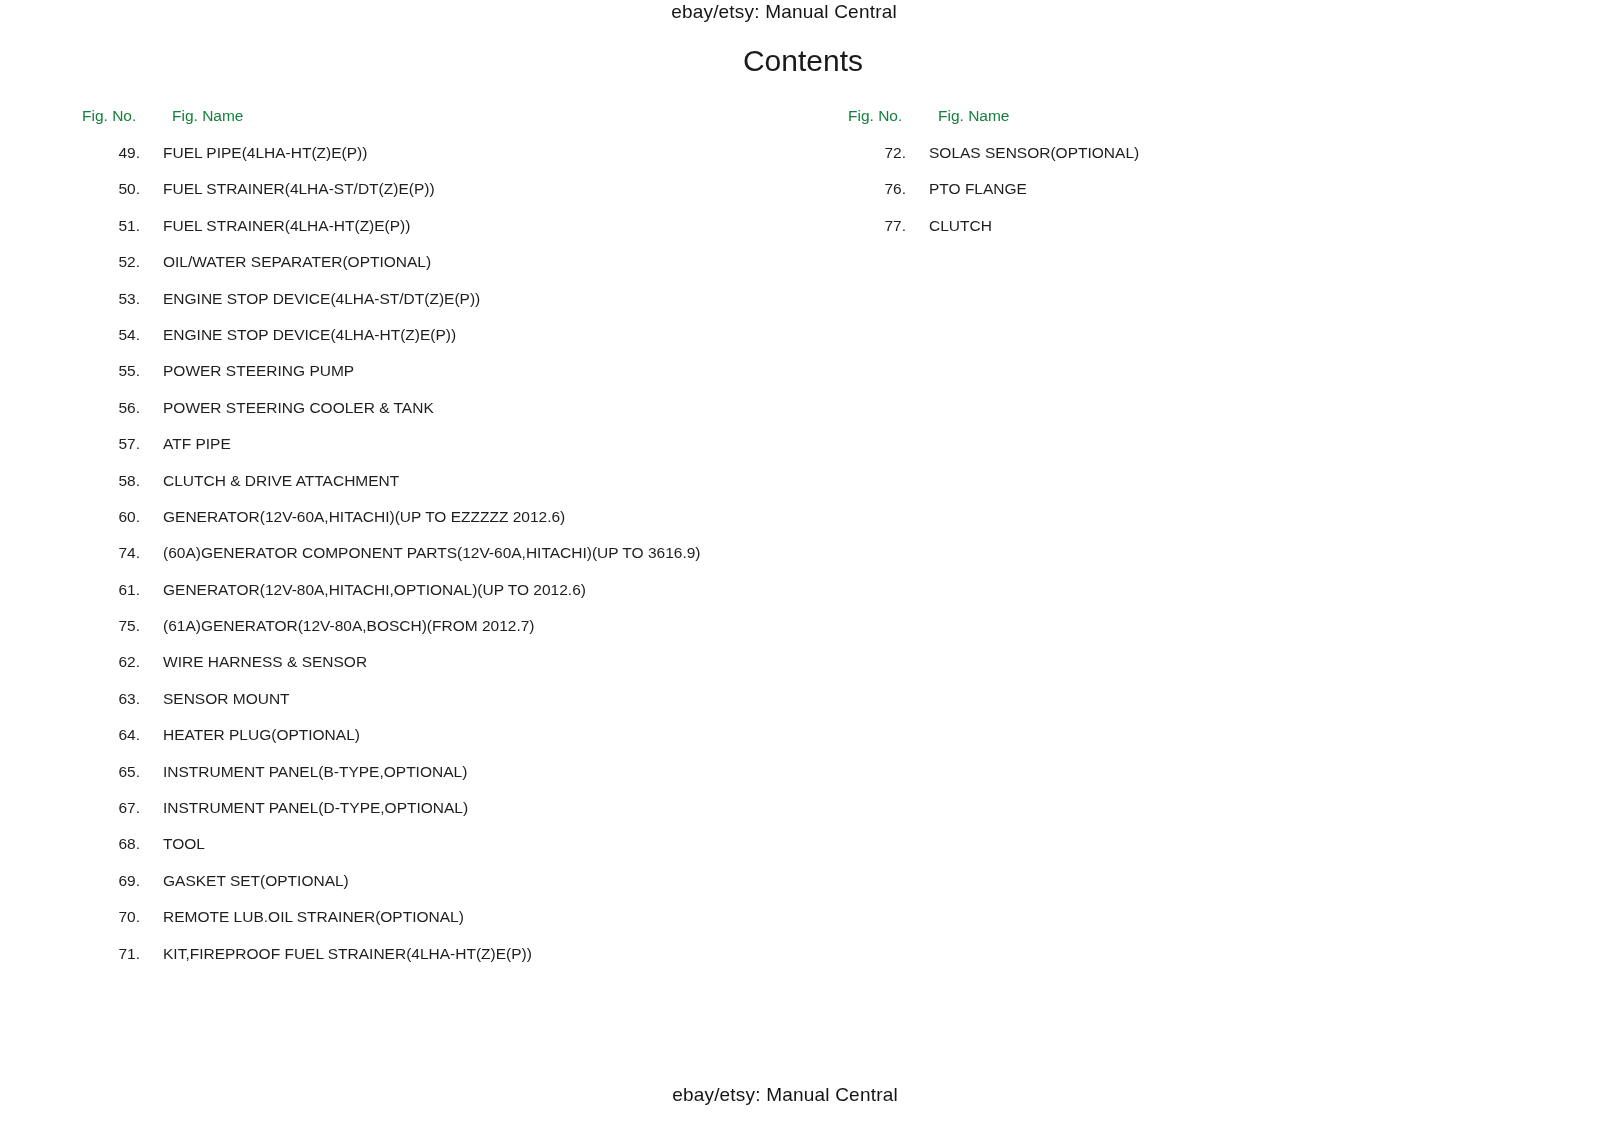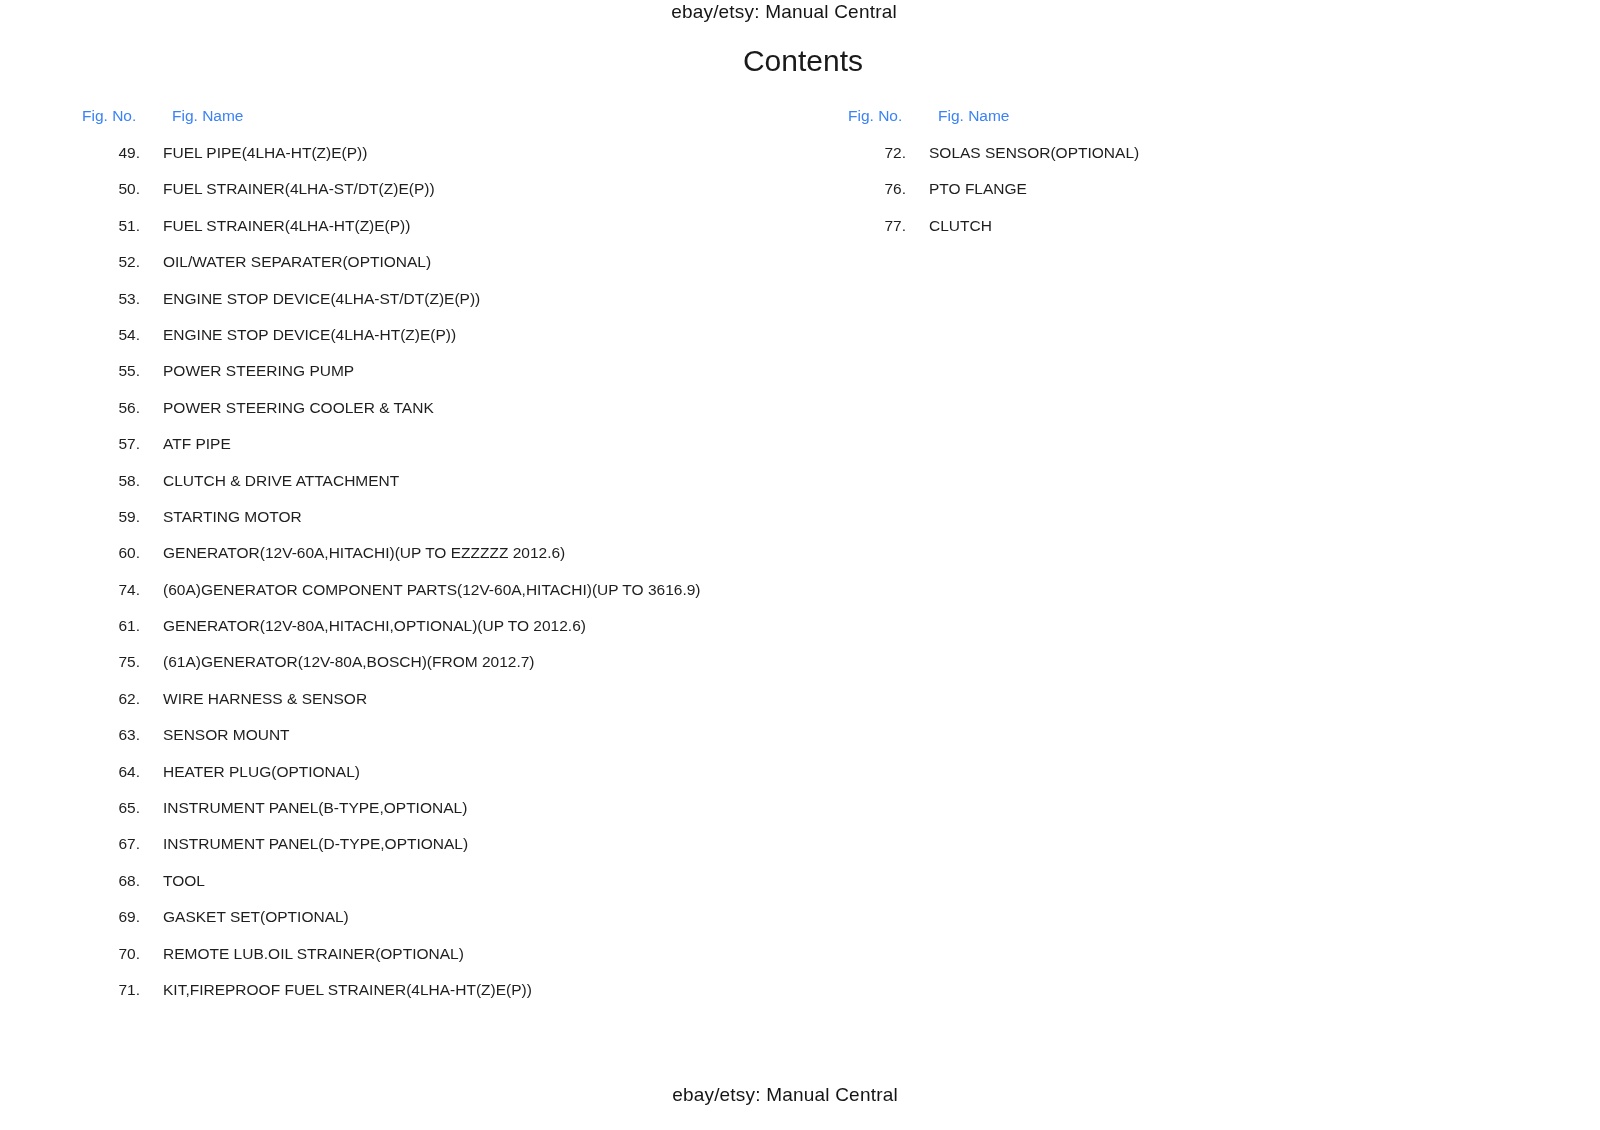--- a/index.html
+++ b/index.html
@@ -43,21 +43,21 @@
     position: absolute;
     top: 107px;
   }
   .column.left { left: 82px; }
   .column.right { left: 848px; }
   .col-header {
     display: flex;
     font-size: 15.5px;
     line-height: 18px;
     margin-bottom: 19px;
-    color: #3b82f6;
+    color: #15803d;
   }
   .fig-no-h { width: 90px; flex: 0 0 90px; }
   .fig-name-h { white-space: nowrap; text-align: right; }
   .fig-list {
     list-style: none;
     margin: 0;
     padding: 0;
     display: flex;
     flex-direction: column;
     row-gap: 18.4px;
@@ -134,24 +134,20 @@
   <li class="fig-item">
     <span class="fig-no">57.</span>
     <span class="fig-name">ATF PIPE</span>
   </li>
 
   <li class="fig-item">
     <span class="fig-no">58.</span>
     <span class="fig-name">CLUTCH &amp; DRIVE ATTACHMENT</span>
   </li>
 
-  <li class="fig-item">
-    <span class="fig-no">59.</span>
-    <span class="fig-name">STARTING MOTOR</span>
-  </li>
 
   <li class="fig-item">
     <span class="fig-no">60.</span>
     <span class="fig-name">GENERATOR(12V-60A,HITACHI)(UP TO EZZZZZ 2012.6)</span>
   </li>
 
   <li class="fig-item">
     <span class="fig-no">74.</span>
     <span class="fig-name">(60A)GENERATOR COMPONENT PARTS(12V-60A,HITACHI)(UP TO 3616.9)</span>
   </li>

